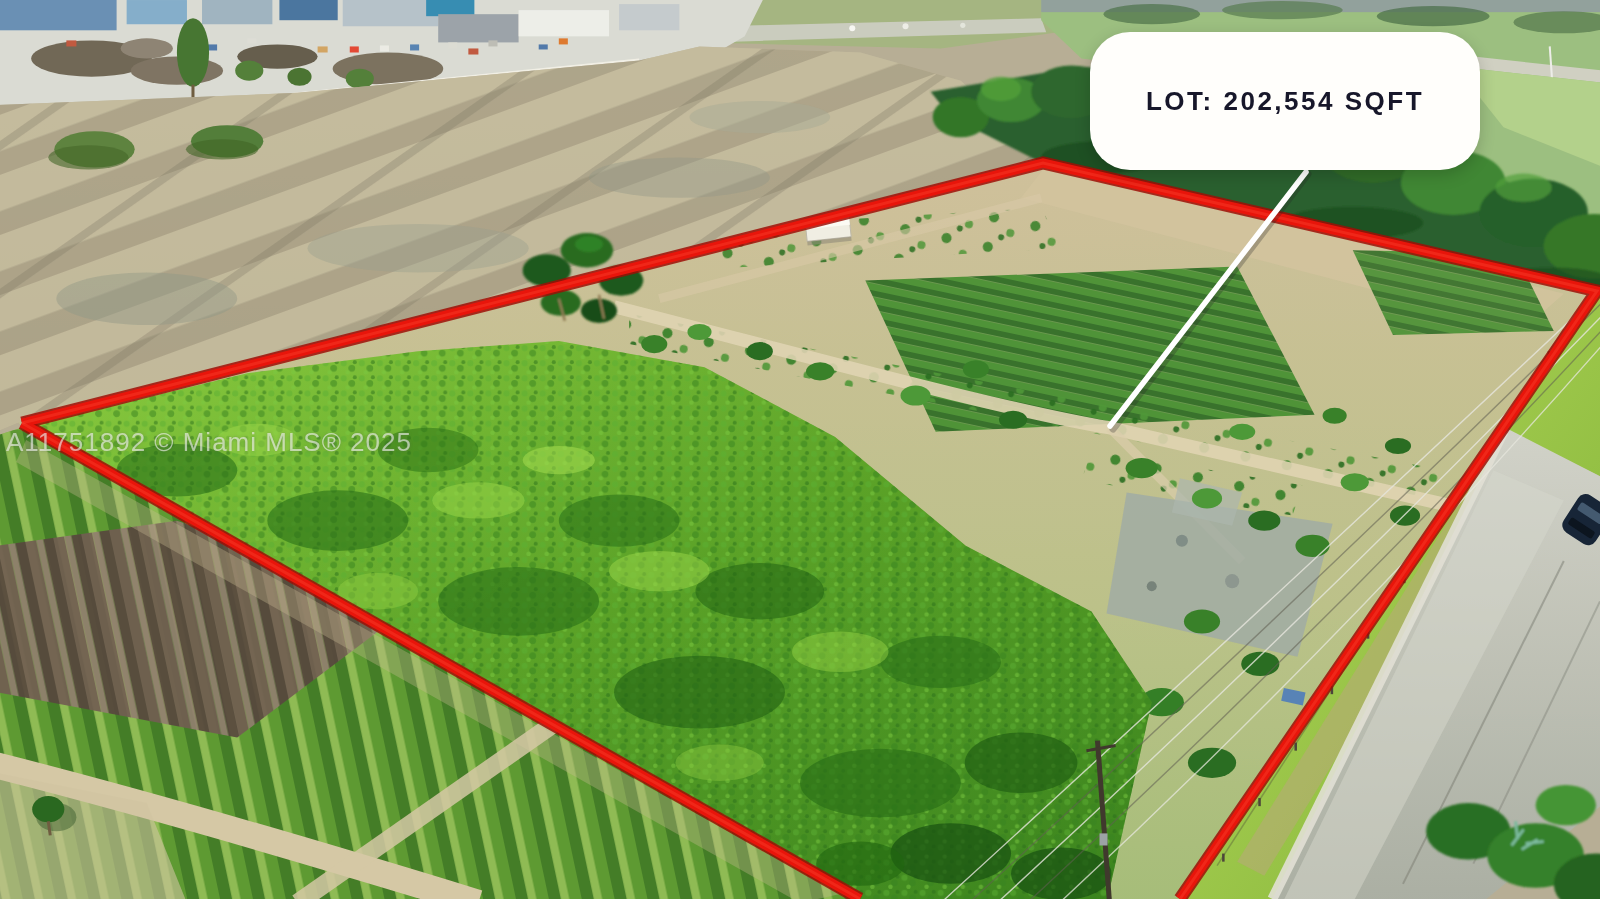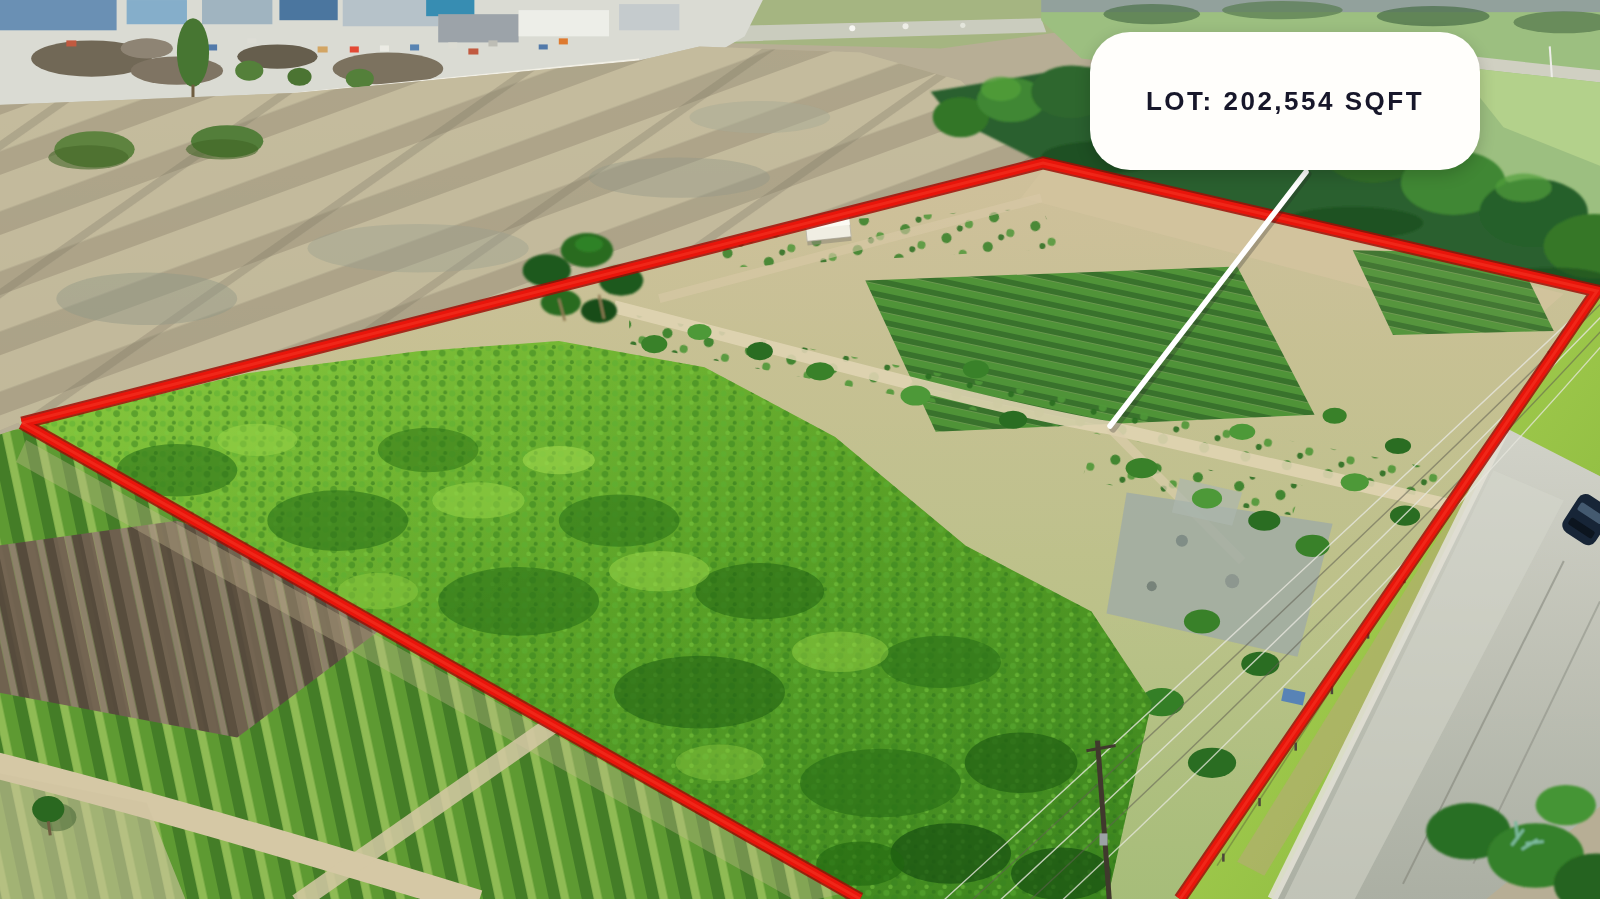--- a/index.html
+++ b/index.html
@@ -368,14 +368,15 @@
     <g stroke-linecap="round" fill="none">
       <path d="M1308,174 L1113,429" stroke="rgba(40,40,40,.28)" stroke-width="7"></path>
       <path d="M1306,172 L1110,426" stroke="#ffffff" stroke-width="5.5"></path>
     </g>
   </svg>
 
   <div class="callout">
     <div class="line">LOT: 202,554 SQFT</div>
   </div>
 
+  <div class="watermark">A11751892 © Miami MLS® 2025</div>
 
 </div>
 
 </body></html>

